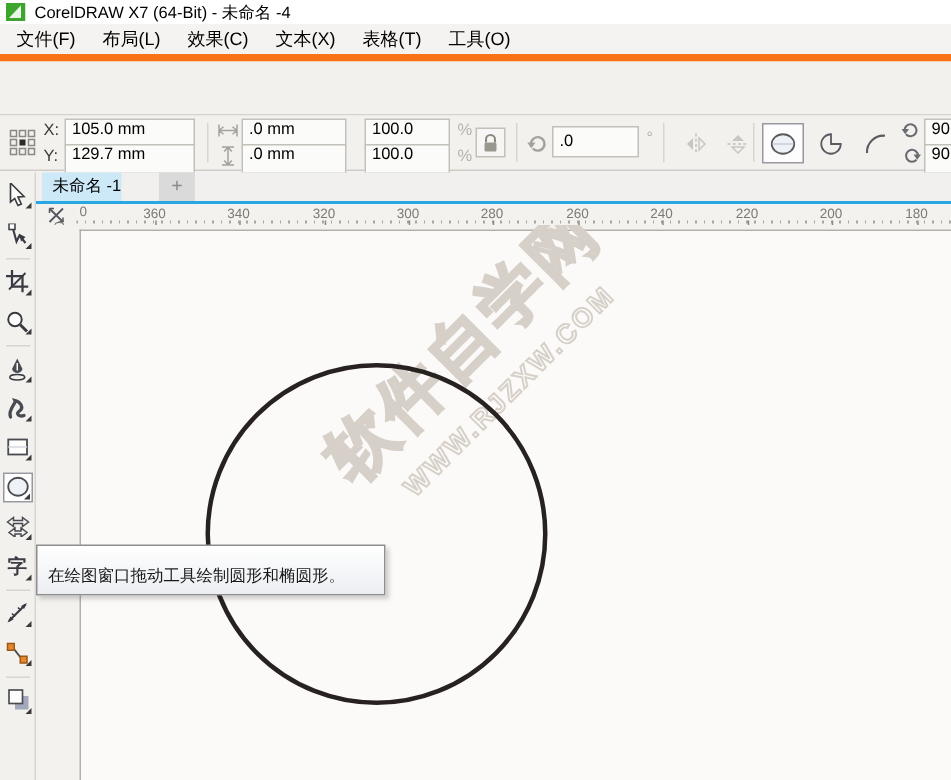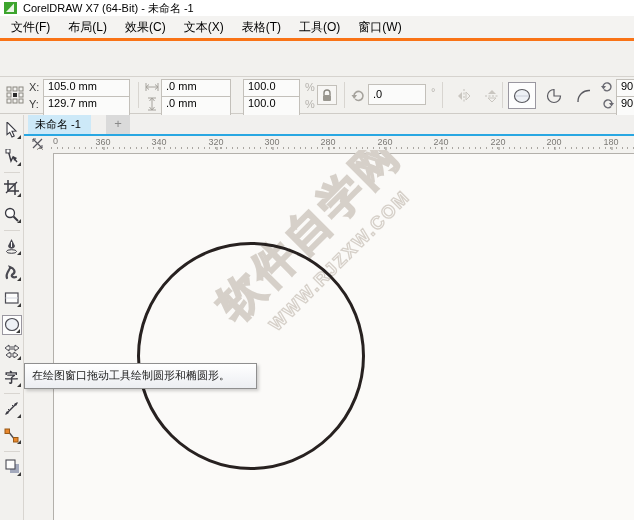--- a/index.html
+++ b/index.html
@@ -6,21 +6,21 @@
   html,body { width:634px; height:520px; }
   body { font-family:"Liberation Sans","DejaVu Sans",sans-serif; background:#fff; }
   .window { position:relative; width:634px; height:520px; overflow:hidden; background:#f2f1ee; }
 
   
   .titlebar { position:absolute; left:0; top:0; width:634px; height:16px; background:#ffffff; display:flex; align-items:center; padding-left:4px; }
   .titlebar .logo { width:13px; height:12px; margin-right:6px; }
   .titlebar .title { font-size:11px; color:#000; white-space:nowrap; }
 
   
-  .menubar { position:absolute; left:0; top:16px; width:634px; height:25px; background:#f4f3f1; display:flex; align-items:center; padding-left:2px; border-bottom:3px solid #f97316; }
+  .menubar { position:absolute; left:0; top:16px; width:634px; height:25px; background:#f4f3f1; display:flex; align-items:center; padding-left:2px; border-bottom:5px solid #f97316; }
   .menu-item { font-size:12px; color:#000; padding:0 9px; line-height:24px; cursor:default; }
 
   
   .toolbar { position:absolute; left:0; top:41px; width:634px; height:36px; background:#f2f1ee; border-bottom:1px solid #d6d3ce; }
   .tbtn { position:absolute; top:48px; width:22px; height:22px; display:flex; align-items:center; justify-content:center; }
   .toolbar .sep, .propbar .sep { position:absolute; top:46px; width:1px; height:26px; background:#d8d5d0; }
   .caret-down { width:0; height:0; border-left:3px solid transparent; border-right:3px solid transparent; border-top:4px solid #5a5a5a; position:absolute; top:57px; }
   .caret-down.dim { border-top-color:#b6b3ae; }
   .glyph-gray { color:#b3b0ab; font-size:15px; }
   .zoom-combo { position:absolute; left:436px; top:49px; width:88px; height:19px; background:#fff; border:1px solid #aeaba6; font-size:11px; color:#000; display:flex; align-items:center; padding-left:6px; }
@@ -32,21 +32,21 @@
   .propbar { position:absolute; left:0; top:77px; width:634px; height:37px; background:#f2f1ee; border-bottom:1px solid #cfccc7; }
   .propbar .sep { top:5px; }
   .pfield { position:absolute; height:20px; background:#fbfbfa; border:1px solid #c3c0ba; font-size:11px; color:#000; line-height:13px; padding-left:4px; overflow:hidden; }
   .plabel { position:absolute; font-size:11px; color:#3c3c3c; }
   .plabel.dim { color:#b5b2ad; }
   .pbtn { position:absolute; width:28px; height:27px; top:5px; display:flex; align-items:center; justify-content:center; }
   .pbtn.sel { border:1px solid #9a97a0; background:#fdfdfd; }
 
   
   .tabrow { position:absolute; left:24px; top:115px; width:610px; height:21px; background:#f1f0ee; }
-  .doc-tab { position:absolute; left:4px; top:0; width:63px; height:19px; background:#cde9f8; font-size:11px; color:#000; line-height:19px; padding-left:7px; }
+  .doc-tab { position:absolute; left:4px; top:0; width:53px; height:19px; background:#cde9f8; font-size:11px; color:#000; line-height:19px; padding-left:7px; }
   .new-tab { position:absolute; left:82px; top:0; width:24px; height:19px; background:#dadada; color:#8a8a8a; font-size:13px; text-align:center; line-height:18px; }
   .tab-underline { position:absolute; left:0; bottom:0; width:610px; height:2px; background:#29a7e2; }
 
   
   .ruler-corner { position:absolute; left:24px; top:136px; width:27px; height:14px; background:#f2f1ee; display:flex; align-items:center; justify-content:center; }
   .hruler { position:absolute; left:51px; top:136px; width:583px; height:14px; background:#f3f2ef;
             background-image:repeating-linear-gradient(to right,#a9a6a1 0 1px,transparent 1px 5.65px);
             background-size:100% 2px; background-repeat:no-repeat; background-position:0 11px; }
   .htick { position:absolute; top:1px; transform:translateX(-50%); font-size:9px; color:#7c7a76; }
   .htick::after { content:''; position:absolute; left:50%; top:10px; width:1px; height:4px; background:#8c8984; }
@@ -60,51 +60,50 @@
   .canvas { position:absolute; left:24px; top:150px; width:610px; height:370px; background:#f3f2ef; overflow:hidden; }
   .page { position:absolute; left:29px; top:3px; right:0; bottom:0; background:#fbfaf8; border-left:1px solid #b3b0ab; border-top:1px solid #b3b0ab; }
   .circle { position:absolute; left:113px; top:92px; width:228px; height:228px; border:3px solid #272120; border-radius:50%; }
   .watermark { position:absolute; left:190px; top:40px; width:240px; height:130px; transform:rotate(-45deg); text-align:center; pointer-events:none; }
   .wm1 { font-size:44px; letter-spacing:3px; font-weight:bold; color:#dad4cd; -webkit-text-fill-color:transparent; -webkit-text-stroke:2px #d6d0c9; white-space:nowrap; }
   .wm2 { font-size:18px; letter-spacing:2px; font-weight:bold; color:#dad4cd; -webkit-text-fill-color:transparent; -webkit-text-stroke:1.3px #d6d0c9; margin-top:4px; white-space:nowrap; }
 
   
   .tooltip { position:absolute; left:0px; top:213px; width:233px; background:linear-gradient(180deg,#ffffff 0%,#eceef2 100%); border:1px solid #8f8f8f; box-shadow:2px 2px 3px rgba(0,0,0,.18); padding:4px 7px 5px 7px; z-index:50; }
   .tooltip .tt-title { font-size:11px; font-weight:bold; color:#1a1a1a; margin-bottom:3px; }
-  .tooltip .tt-desc { font-size:11px; color:#1a1a1a; }
+  .tooltip .tt-desc { font-size:11px; color:#1a1a1a;margin-top:8px; }
 
   
   .toolbox { position:absolute; left:0; top:115px; width:24px; height:405px; background:#f2f1ee; border-right:1px solid #d8d5d0; display:flex; flex-direction:column; align-items:center; padding-top:2px; }
   .tool { position:relative; width:20px; height:20px; margin:3.2px 0; display:flex; align-items:center; justify-content:center; }
   .tool::after { content:''; position:absolute; right:1px; bottom:1px; width:0; height:0; border-left:4px solid transparent; border-bottom:4px solid #3a3a3a; }
   .tool.sel { border:1px solid #9a97a0; background:#fdfdfd; }
   .tdiv { width:16px; height:1px; background:#d8d5d0; margin:2px 0; }
   .zi { font-size:13px; font-weight:bold; color:#3c3c44; line-height:1; }
 </style>
 </head>
 <body>
 
 <div class="window">
 
   <div class="titlebar">
     <svg class="logo" viewBox="0 0 13 12">
         <rect x="0" y="0" width="13" height="12" fill="#3da52e"></rect>
         <path d="M2,10 L10,1.5 L10,10 Z" fill="#eaf6e6"></path>
       </svg>
-    <span class="title">CorelDRAW X7 (64-Bit) - 未命名 -1</span>
+    <span class="title">CorelDRAW X7 (64-Bit) - 未命名 -4</span>
   </div>
 
   <div class="menubar">
       <span class="menu-item">文件(F)</span>
       <span class="menu-item">布局(L)</span>
       <span class="menu-item">效果(C)</span>
       <span class="menu-item">文本(X)</span>
       <span class="menu-item">表格(T)</span>
       <span class="menu-item">工具(O)</span>
-      <span class="menu-item">窗口(W)</span>
     </div>
 
   <div class="toolbar">
     <div class="tbtn" style="left:8px">
       <svg width="18" height="18" viewBox="0 0 18 18">
           <path d="M4,2 h8 v14 h-10 v-12 z" fill="#fdfdfc" stroke="#6a6a72"></path>
           <path d="M4,2 l-2,2 h2 z" fill="#d8d8dc" stroke="#6a6a72"></path>
           <circle cx="13.5" cy="3.5" r="2.6" fill="#2f9e3c"></circle>
         </svg>
     </div>

